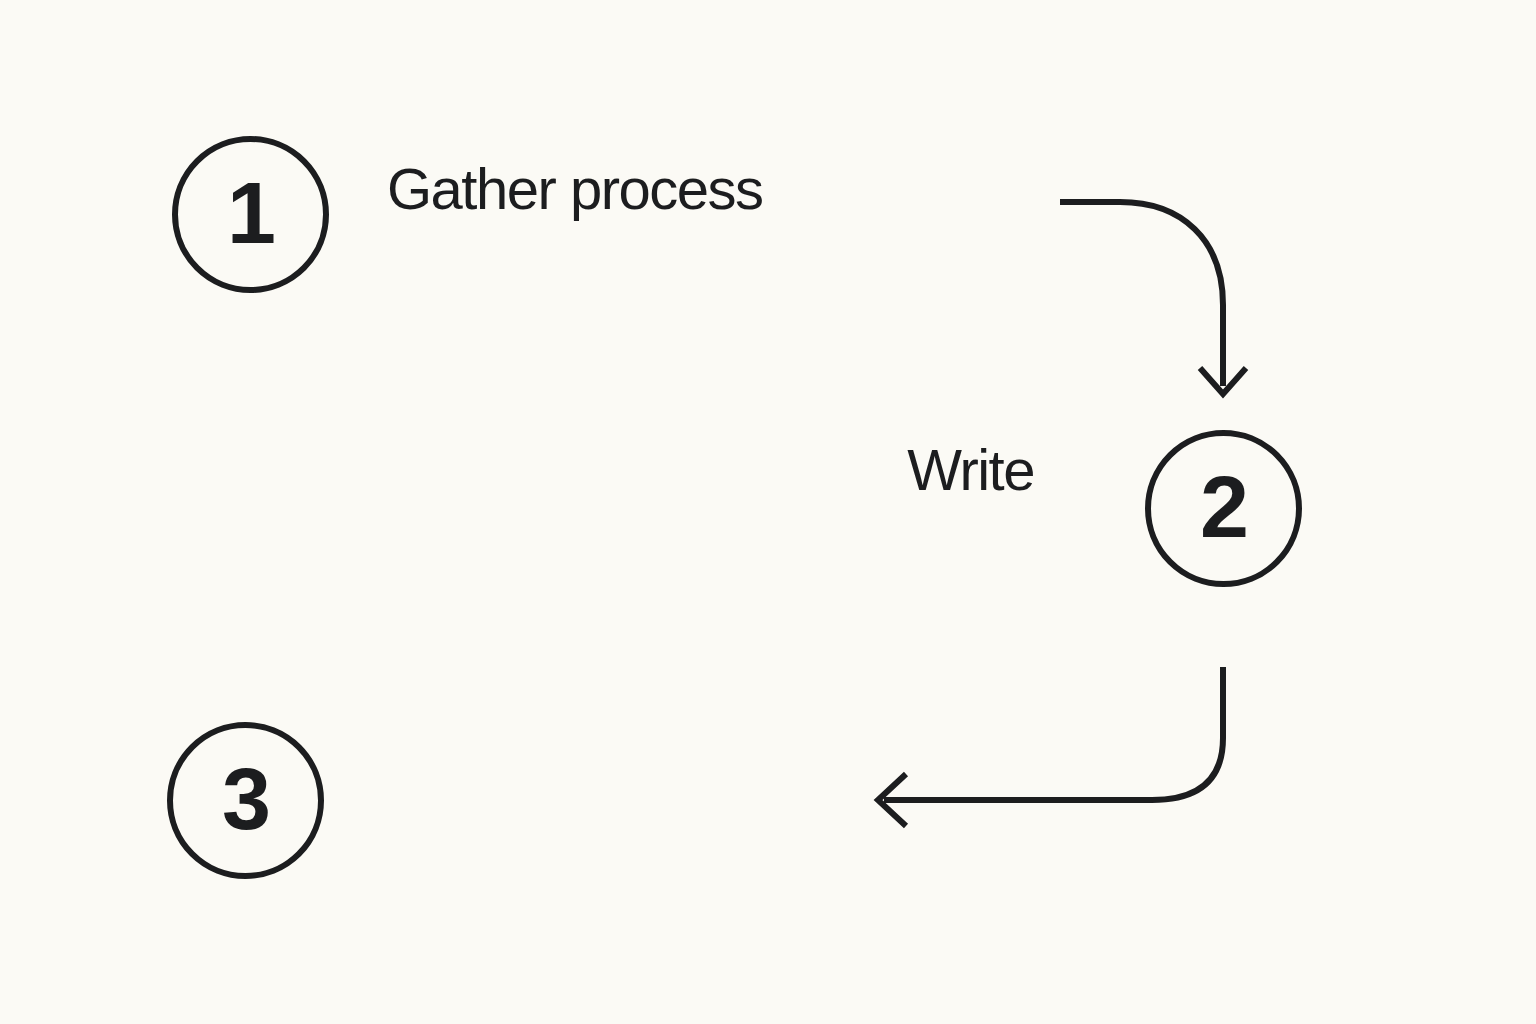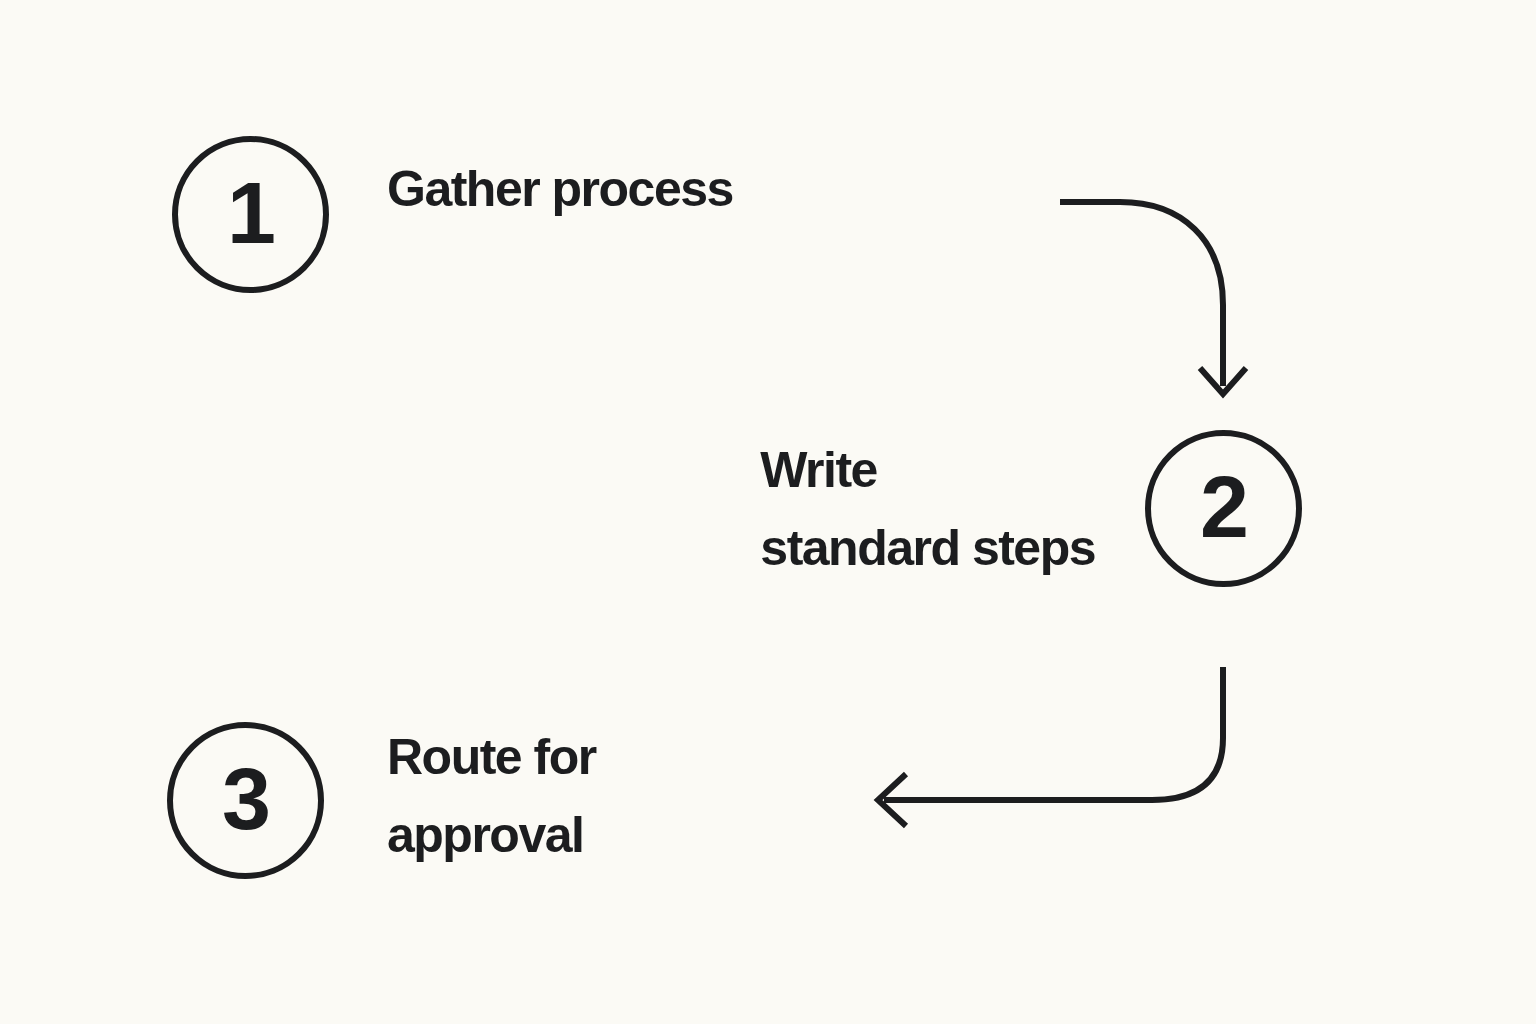--- a/index.html
+++ b/index.html
@@ -29,28 +29,28 @@
   }
   .step-number {
     font-size: 88px;
     font-weight: bold;
     line-height: 1;
     letter-spacing: -2px;
     transform: translateY(-2px);
   }
   .step-label {
     position: absolute;
-    font-size: 50px;
-    font-weight: bold;
+    font-size: 58px;
+    font-weight: normal;
     line-height: 78px;
     letter-spacing: -1.5px;
     white-space: nowrap;
   }
   .label-1 { left: 387px; top: 150px; text-align: left; }
-  .label-2 { right: 441px; top: 431px; text-align: left; }
+  .label-2 { right: 424px; top: 431px; text-align: center; }
   .label-2 .line-first { padding-right: 78px; }
   .label-3 { left: 387px; top: 718px; text-align: left; }
   .arrows-layer {
     position: absolute;
     left: 0; top: 0;
     width: 1536px;
     height: 1024px;
     pointer-events: none;
   }
   .arrow-stroke {
@@ -70,29 +70,24 @@
   </div>
   <div class="step-label label-1">
     <div>Gather process</div>
   </div>
 
   <div class="step-circle" style="left:1145px; top:430px;">
     <span class="step-number">2</span>
   </div>
   <div class="step-label label-2">
     <div class="line-first">Write</div>
-    <div>standard steps</div>
   </div>
 
   <div class="step-circle" style="left:167px; top:722px;">
     <span class="step-number">3</span>
-  </div>
-  <div class="step-label label-3">
-    <div>Route for</div>
-    <div>approval</div>
   </div>
 
   <svg class="arrows-layer" viewBox="0 0 1536 1024">
 
     <g>
       <path class="arrow-stroke" d="M 1060 202 L 1120 202 C 1182 202 1223 240 1223 305 L 1223 386"></path>
       <path class="arrow-stroke" d="M 1200 368 L 1223 394 L 1246 368"></path>
     </g>
 
     <g>

